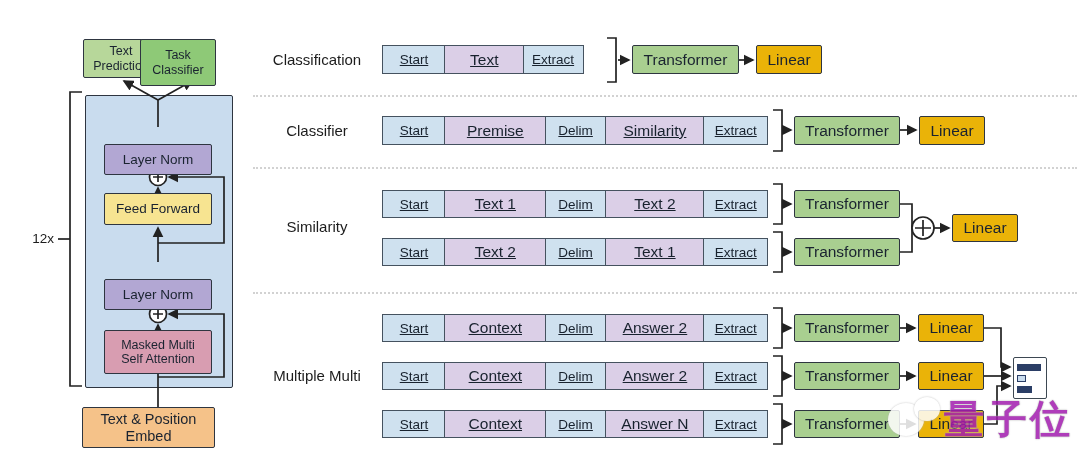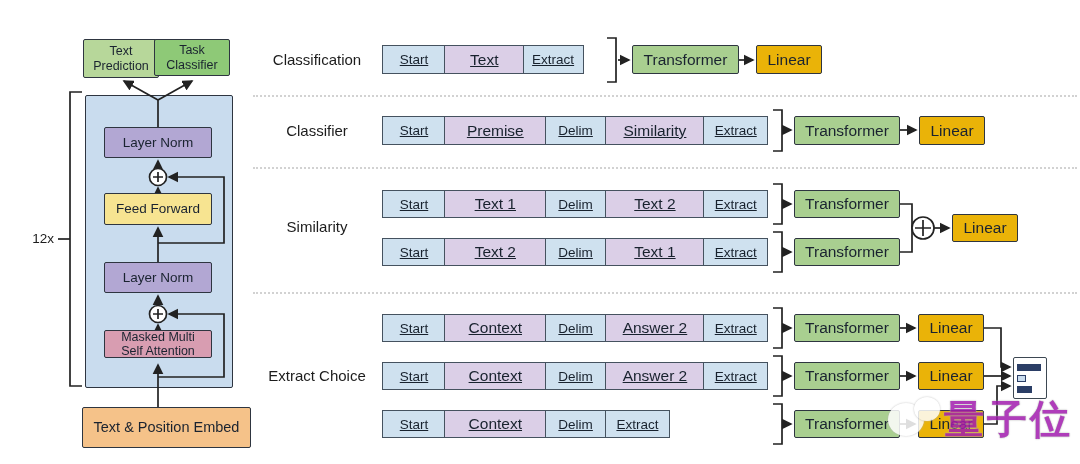--- a/index.html
+++ b/index.html
@@ -15,21 +15,21 @@
          color:#1a2330; line-height:1.15; }
   .bar { position:absolute; z-index:2; display:flex; }
   .seg { border:1.7px solid #45525f; display:flex; align-items:center; justify-content:center;
          color:#18222e; height:100%;text-decoration:underline; }
   .seg + .seg { margin-left:-1.7px; }
   .s-blue   { background:#cfe1ef; }
   .s-purple { background:#dbcfe7; }
   .c-trans  { background:#a9cf90; }
   .c-linear { background:#eab308; }
   .c-bluebox{ background:#c9dcee; }
-  .c-ln     { background:#b2a7d3; }
+  .c-ln     { background:#b2a7d3;margin-top:17px; }
   .c-ff     { background:#f7e491; }
   .c-attn   { background:#d89db1; }
   .c-embed  { background:#f5c289; }
   .c-txtpred{ background:#b7d79a; }
   .c-taskcls{ background:#8ec977; }
   .f12 { font-size:12.5px; }
   .f13 { font-size:13.5px; }
   .f14 { font-size:14.5px; }
   .f15 { font-size:15.5px; }
   .tlabel { position:absolute; z-index:2; font-size:15px; color:#1c1c1c; text-align:center; }
@@ -118,37 +118,37 @@
     </g>
     <g stroke="#222" stroke-width="1.7">
       <circle cx="923" cy="228" r="11" fill="#fff"></circle>
       <path d="M923,220 L923,236 M915,228 L931,228" fill="none"></path>
     </g>
   </svg>
 
   <div class="box c-txtpred f12" style="left:83px; top:39px; width:76px; height:39px;">
     <span>Text Prediction</span>
   </div>
-  <div class="box c-taskcls f12" style="left:154px; top:39px; width:76px; height:37px;text-align:center;">
+  <div class="box c-taskcls f12" style="left:140px; top:39px; width:76px; height:47px;text-align:center;">
     <span>Task Classifier</span>
   </div>
 
   <div class="box c-ln f13" style="left:104px; top:127px; width:108px; height:31px;">
     <span>Layer Norm</span>
   </div>
   <div class="box c-ff f13" style="left:104px; top:193px; width:108px; height:32px;">
     <span>Feed Forward</span>
   </div>
   <div class="box c-ln f13" style="left:104px; top:262px; width:108px; height:31px;">
     <span>Layer Norm</span>
   </div>
-  <div class="box c-attn f12" style="left:104px; top:330px; width:108px; height:28px; padding:0 12px;">
+  <div class="box c-attn f12" style="left:104px; top:330px; width:108px; height:44px; padding:0 12px;">
     <span>Masked Multi Self Attention</span>
   </div>
-  <div class="box c-embed f14" style="left:82px; top:407px; width:169px; height:41px;">
+  <div class="box c-embed f14" style="left:82px; top:407px; width:133px; height:41px;">
     <span>Text &amp; Position Embed</span>
   </div>
   <div class="abs lvl2" style="left:20px; top:231px; width:34px; font-size:13.5px; color:#1c1c1c; text-align:right;">
     <span>12x</span>
   </div>
 
   <div class="tlabel" style="left:253px; top:51px; width:128px;">
     <span>Classification</span>
   </div>
   <div class="bar" style="left:382px; top:45px; width:223px; height:29px;">
@@ -201,40 +201,41 @@
     <span>Transformer</span>
   </div>
   <div class="box c-trans f15" style="left:794px; top:238px; width:106px; height:28px;">
     <span>Transformer</span>
   </div>
   <div class="box c-linear f15" style="left:952px; top:214px; width:66px; height:28px;">
     <span>Linear</span>
   </div>
 
   <div class="tlabel" style="left:247px; top:367px; width:140px;">
-    <span>Extract Choice</span>
+    <span>Multiple Multi</span>
   </div>
   <div class="bar" style="left:382px; top:314px; width:388px; height:28px;">
     <div class="seg s-blue f13" style="width:64px;">Start</div>
     <div class="seg s-purple f15" style="width:102px;">Context</div>
     <div class="seg s-blue f13" style="width:62px;">Delim</div>
     <div class="seg s-purple f15" style="width:100px;">Answer 2</div>
     <div class="seg s-blue f13" style="width:65px;">Extract</div>
   </div>
   <div class="bar" style="left:382px; top:362px; width:388px; height:28px;">
     <div class="seg s-blue f13" style="width:64px;">Start</div>
     <div class="seg s-purple f15" style="width:102px;">Context</div>
     <div class="seg s-blue f13" style="width:62px;">Delim</div>
     <div class="seg s-purple f15" style="width:100px;">Answer 2</div>
     <div class="seg s-blue f13" style="width:65px;">Extract</div>
   </div>
   <div class="bar" style="left:382px; top:410px; width:388px; height:28px;">
     <div class="seg s-blue f13" style="width:64px;">Start</div>
     <div class="seg s-purple f15" style="width:102px;">Context</div>
     <div class="seg s-blue f13" style="width:62px;">Delim</div>
+    <div class="seg s-purple f15" style="width:100px;">Answer N</div>
     <div class="seg s-blue f13" style="width:65px;">Extract</div>
   </div>
   <div class="box c-trans f15" style="left:794px; top:314px; width:106px; height:28px;">
     <span>Transformer</span>
   </div>
   <div class="box c-trans f15" style="left:794px; top:362px; width:106px; height:28px;">
     <span>Transformer</span>
   </div>
   <div class="box c-trans f15" style="left:794px; top:410px; width:106px; height:28px;">
     <span>Transformer</span>

